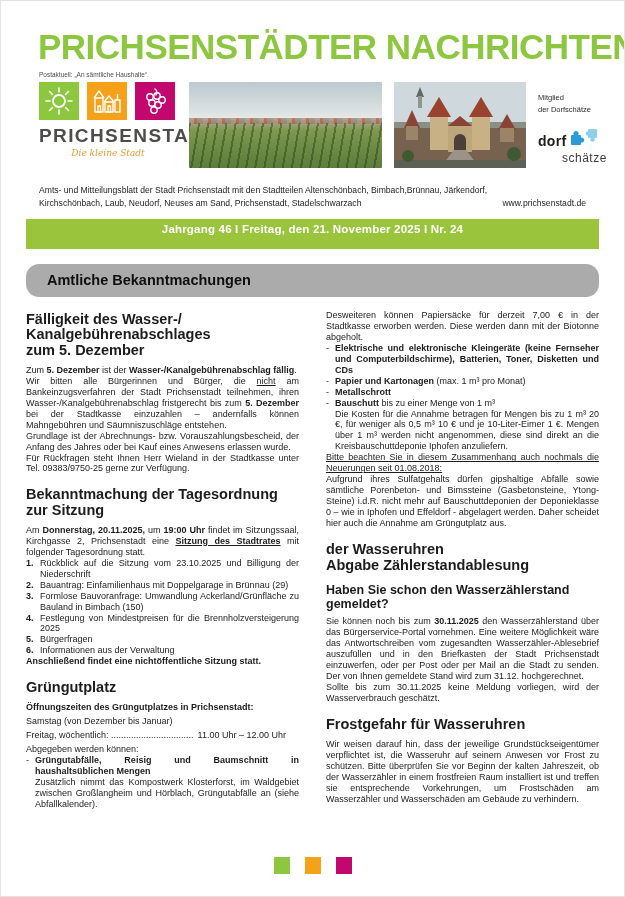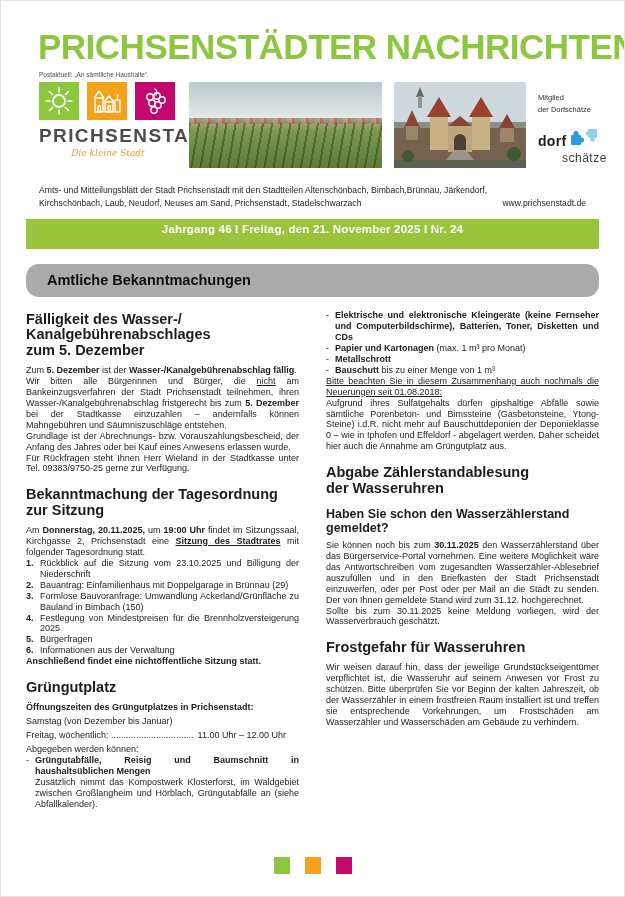--- a/index.html
+++ b/index.html
@@ -252,44 +252,46 @@
         <div class="d-item">
           <span class="d-mark">-</span>
           <span class="d-body">
             <span><span style="font-weight: bold;">Grüngutabfälle, Reisig und Baumschnitt in haushaltsüblichen Mengen</span></span>
             <span class="d-extra">Zusätzlich nimmt das Kompostwerk Klosterforst, im Waldgebiet zwischen Großlangheim und Hörblach, Grüngutabfälle an (siehe Abfallkalender).</span>
           </span>
         </div>
       </div>
 
       <div class="col">
+        <p>Desweiteren können Papiersäcke für derzeit 7,00 € in der Stadtkasse erworben werden. Diese werden dann mit der Biotonne abgeholt.</p>
         <div class="d-item">
           <span class="d-mark">-</span>
           <span class="d-body"><span style="font-weight: bold;">Elektrische und elektronische Kleingeräte (keine Fernseher und Computerbildschirme), Batterien, Toner, Disketten und CDs</span></span>
         </div>
         <div class="d-item">
           <span class="d-mark">-</span>
           <span class="d-body"><span style="font-weight: bold;">Papier und Kartonagen</span><span> (max. 1 m³ pro Monat)</span></span>
         </div>
         <div class="d-item">
           <span class="d-mark">-</span>
           <span class="d-body"><span style="font-weight: bold;">Metallschrott</span></span>
         </div>
         <div class="d-item">
           <span class="d-mark">-</span>
           <span class="d-body">
             <span><span style="font-weight: bold;">Bauschutt</span><span> bis zu einer Menge von 1 m³</span></span>
+            <span class="d-extra">Die Kosten für die Annahme betragen für Mengen bis zu 1 m³ 20 €, für weniger als 0,5 m³ 10 € und je 10-Liter-Eimer 1 €. Mengen über 1 m³ werden nicht angenommen, diese sind direkt an die Kreisbauschuttdeponie Iphofen anzuliefern.</span>
           </span>
         </div>
         <p class="ul">Bitte beachten Sie in diesem Zusammenhang auch nochmals die Neuerungen seit 01.08.2018:</p>
         <p>Aufgrund ihres Sulfatgehalts dürfen gipshaltige Abfälle sowie sämtliche Porenbeton- und Bimssteine (Gasbetonsteine, Ytong-Steine) i.d.R. nicht mehr auf Bauschuttdeponien der Deponieklasse 0 – wie in Iphofen und Effeldorf - abgelagert werden. Daher scheidet hier auch die Annahme am Grüngutplatz aus.</p>
 
         <div class="art-title">
+          <span>der Wasseruhren</span>
           <span>Abgabe Zählerstandablesung</span>
-          <span>der Wasseruhren</span>
         </div>
         <div class="sub-title">Haben Sie schon den Wasserzählerstand gemeldet?</div>
         <p><span>Sie können noch bis zum </span><span style="font-weight: bold;">30.11.2025</span><span> den Wasserzählerstand über das Bürgerservice-Portal vornehmen. Eine weitere Möglichkeit wäre das Antwortschreiben vom zugesandten Wasserzähler-Ablesebrief auszufüllen und in den Briefkasten der Stadt Prichsenstadt einzuwerfen, oder per Post oder per Mail an die Stadt zu senden. Der von Ihnen gemeldete Stand wird zum 31.12. hochgerechnet.</span></p>
         <p>Sollte bis zum 30.11.2025 keine Meldung vorliegen, wird der Wasserverbrauch geschätzt.</p>
 
         <div class="art-title">
           <span>Frostgefahr für Wasseruhren</span>
         </div>
         <p>Wir weisen darauf hin, dass der jeweilige Grundstückseigentümer verpflichtet ist, die Wasseruhr auf seinem Anwesen vor Frost zu schützen. Bitte überprüfen Sie vor Beginn der kalten Jahreszeit, ob der Wasserzähler in einem frostfreien Raum installiert ist und treffen sie entsprechende Vorkehrungen, um Frostschäden am Wasserzähler und Wasserschäden am Gebäude zu verhindern.</p>
       </div>

